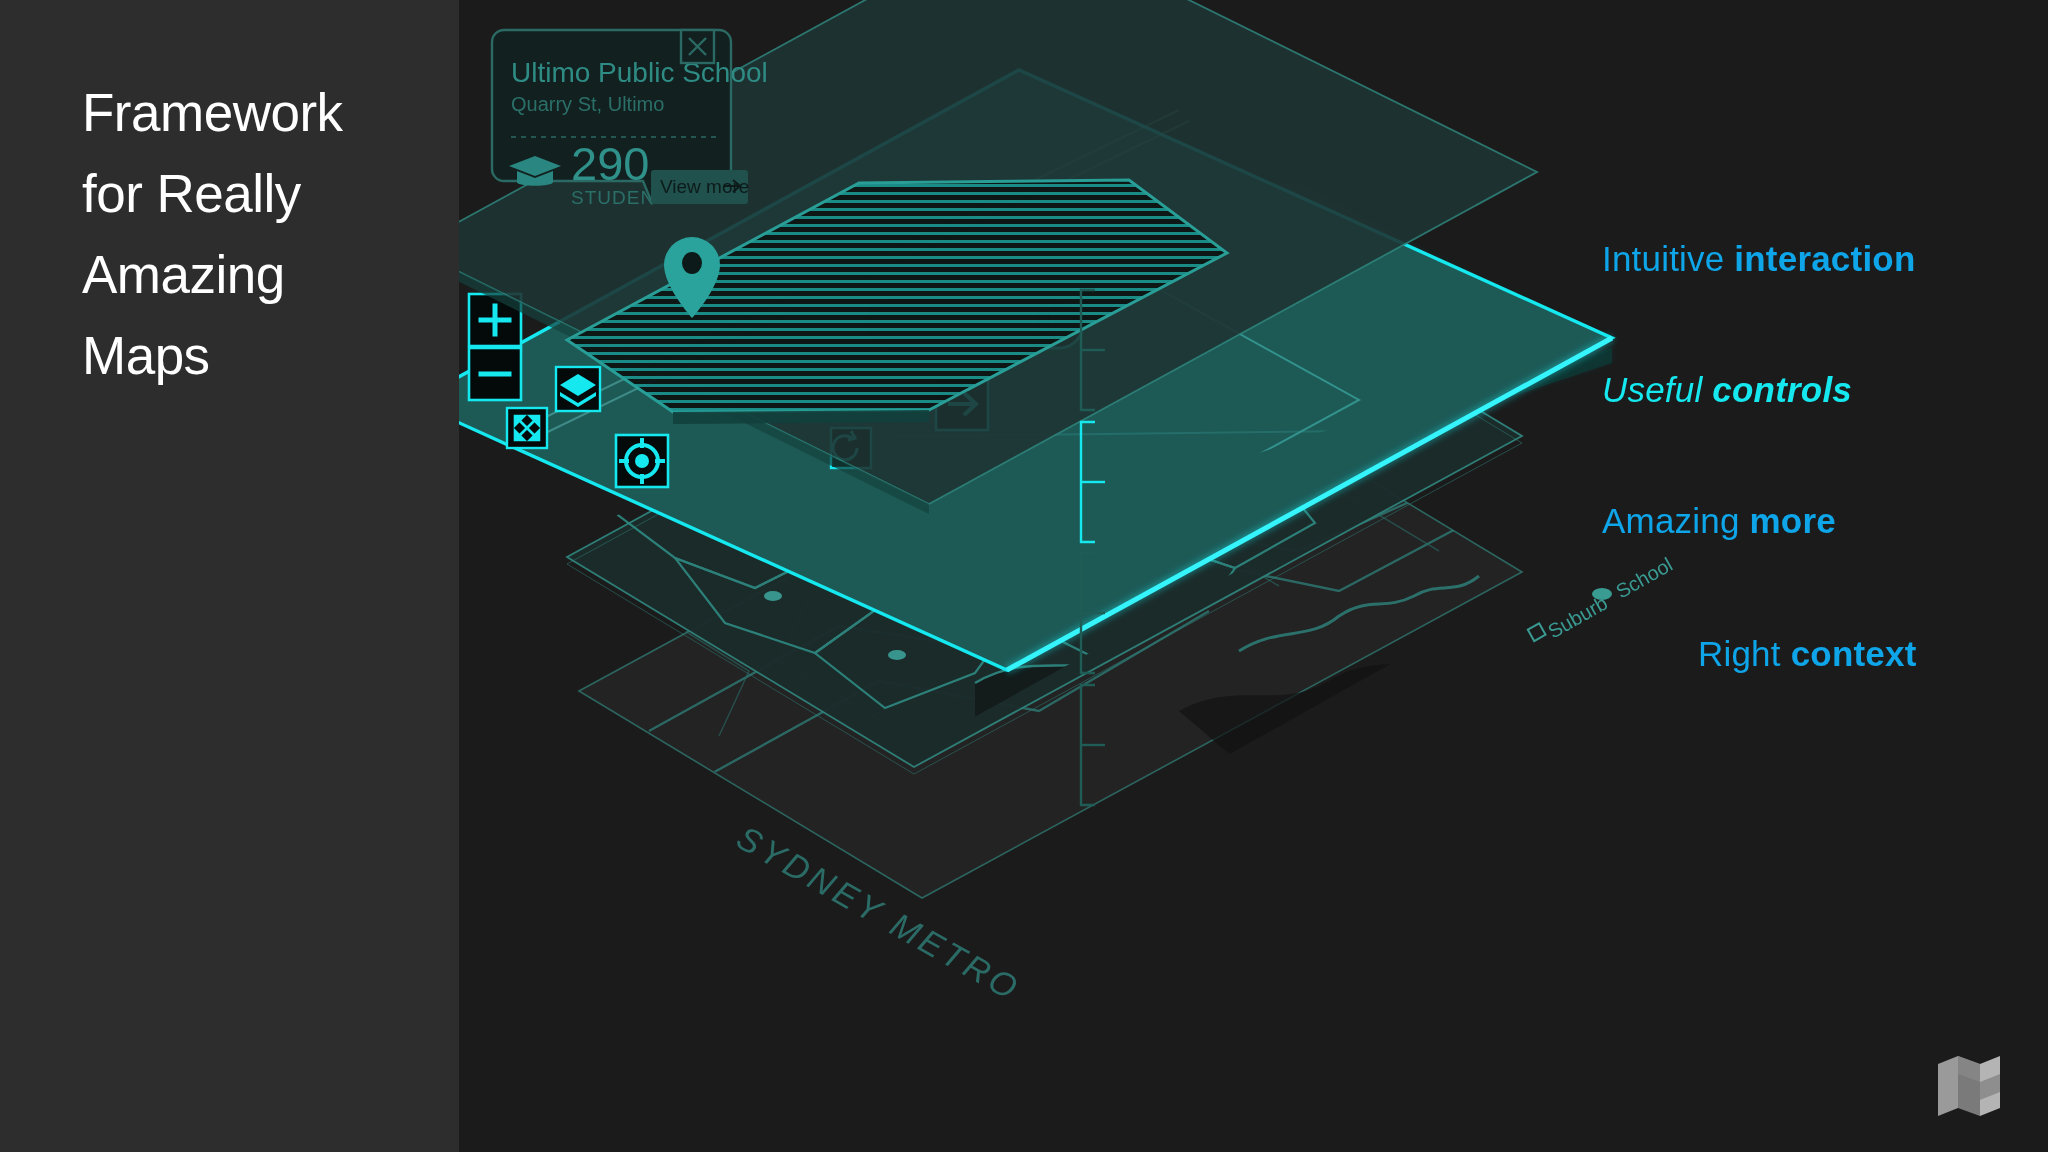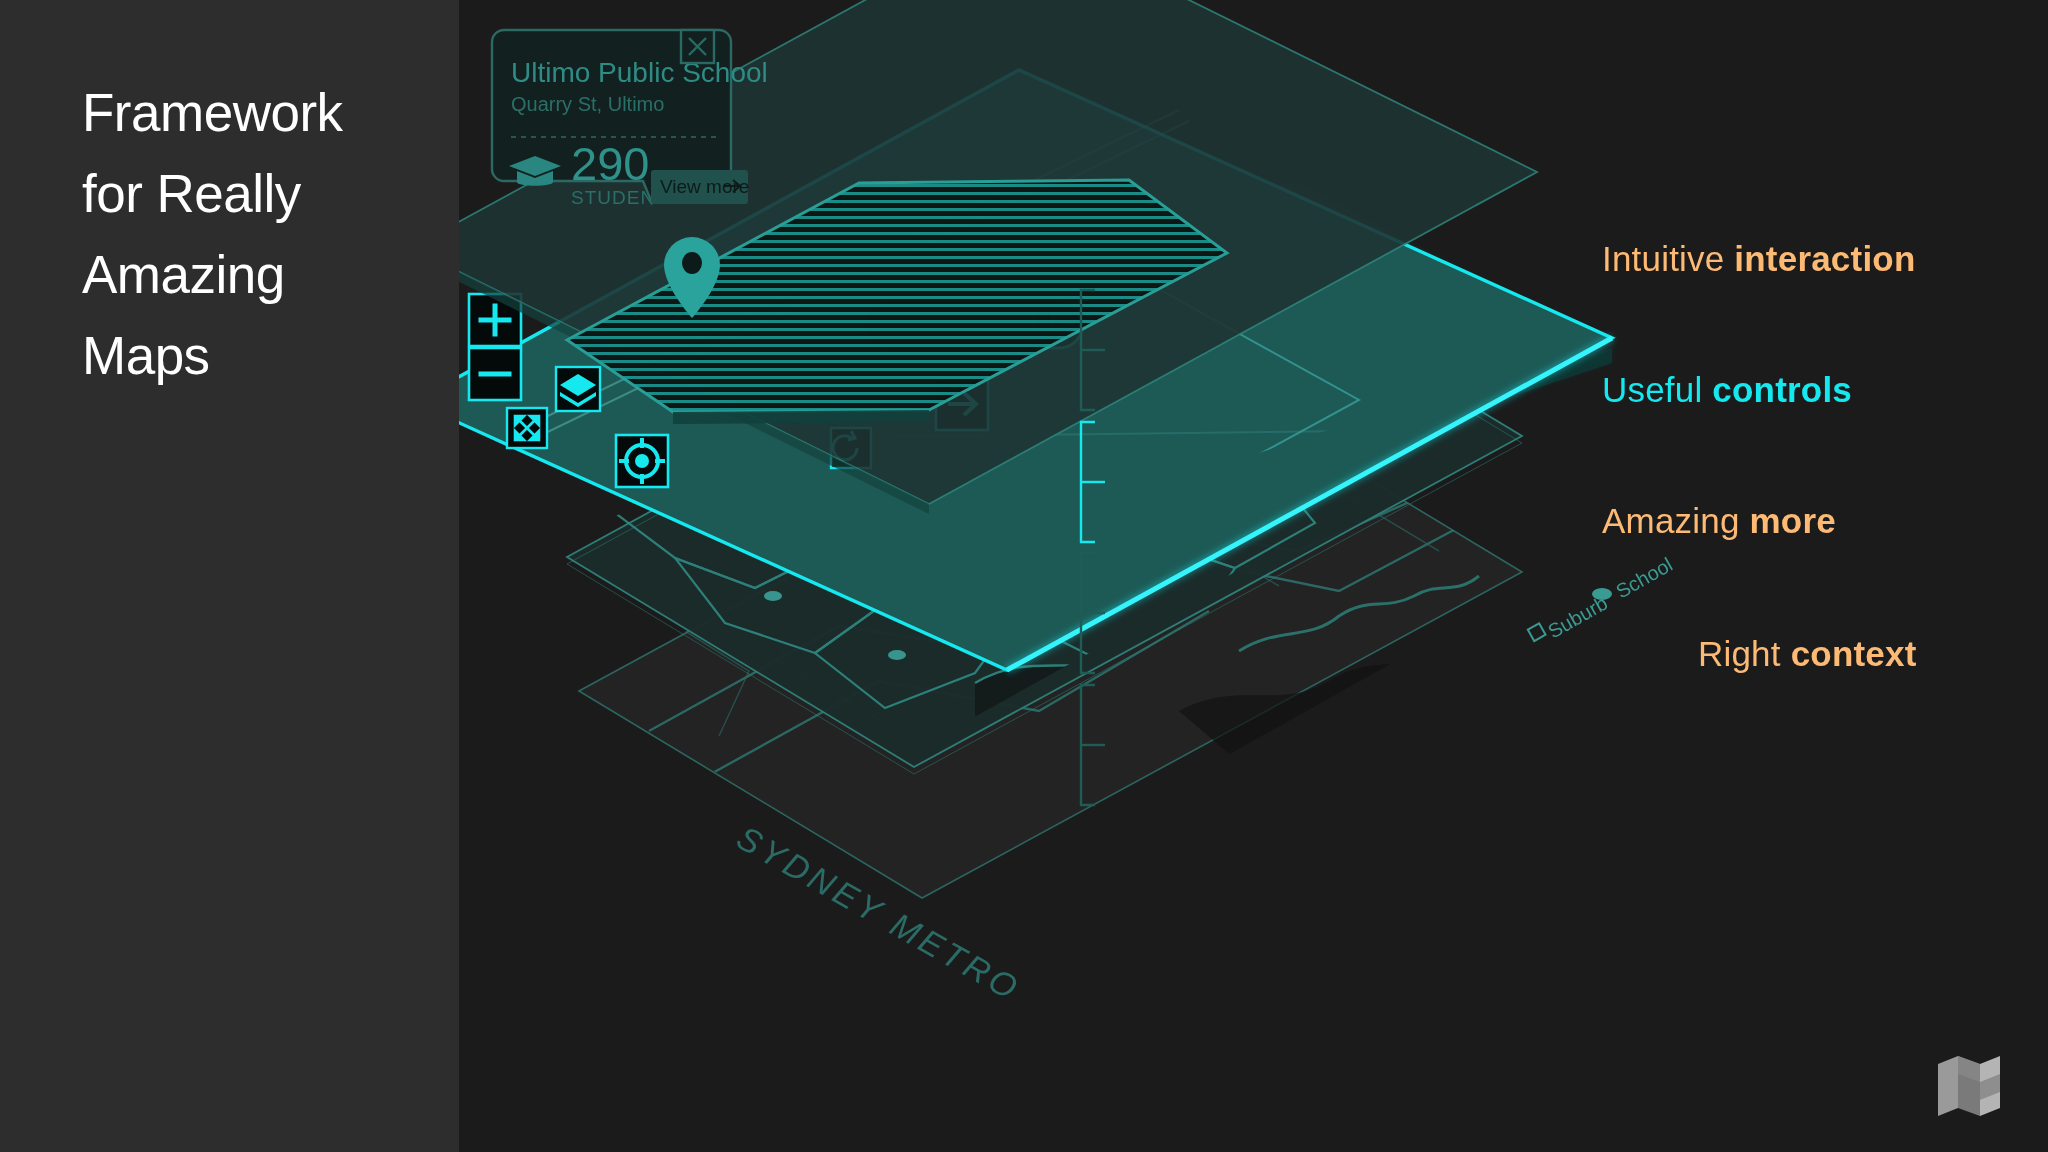--- a/index.html
+++ b/index.html
@@ -10,22 +10,22 @@
   #left-panel{position:absolute;left:0;top:0;width:459px;height:1152px;background:#2d2d2d;}
   #page-title{position:absolute;left:42px;top:72px;width:400px;
     color:#ffffff;font-size:53px;line-height:81px;font-weight:400;letter-spacing:-0.5px;white-space:pre-line;margin-left:40px;}
 
   
   #illus{position:absolute;left:459px;top:0;width:1589px;height:1152px;}
 
   
   .lbl{position:absolute;font-size:35px;font-weight:400;white-space:nowrap;letter-spacing:0.2px;}
   .lbl .b{font-weight:700;}
-  .lbl-dim{color:#fdba74;}
-  .lbl-bright{color:#16e8f0;}
+  .lbl-dim{color:#0ea5e9;}
+  .lbl-bright{color:#16e8f0;font-style:italic;}
 
   
   #logo{position:absolute;right:24px;bottom:20px;width:96px;height:90px;}
 </style>
 </head>
 <body>
 
 <div id="stage">
 
   <div id="left-panel">

